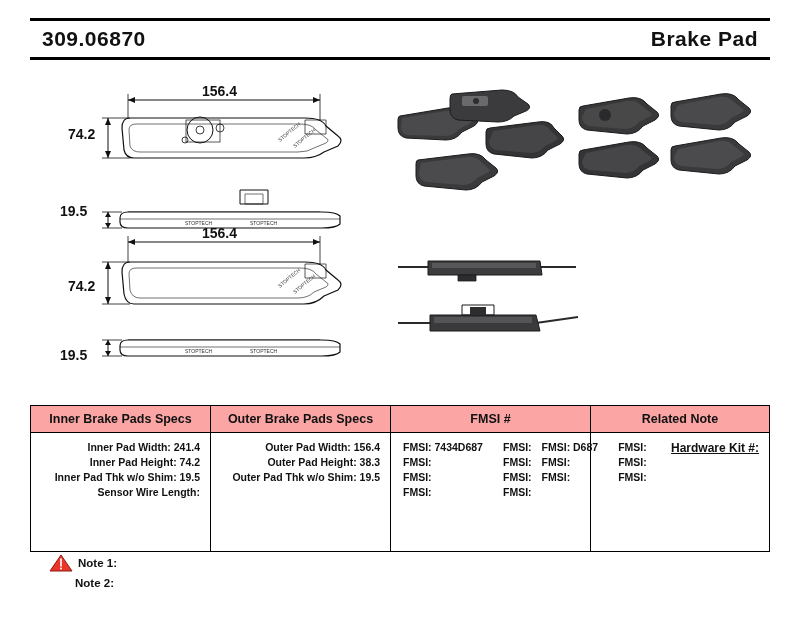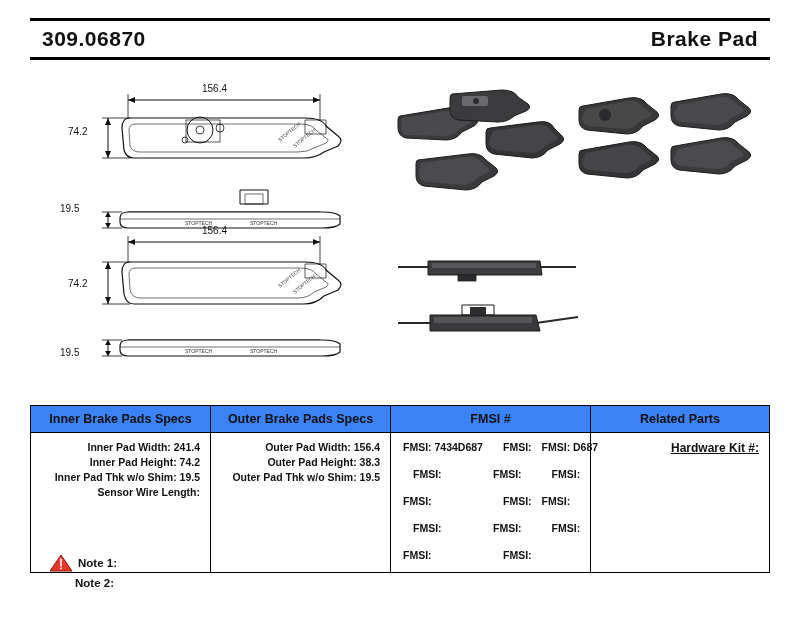--- a/index.html
+++ b/index.html
@@ -47,22 +47,22 @@
   
   .drawings {
     position: absolute;
     left: 30px;
     top: 70px;
     width: 740px;
     height: 320px;
   }
   .dim-label {
     position: absolute;
-    font-size: 10px;
-    font-weight: normal;
+    font-size: 14px;
+    font-weight: bold;
     color: #111;
     white-space: nowrap;
   }
   .pad-svg { position: absolute; }
 
   
   .specs {
     position: absolute;
     left: 30px;
     top: 405px;
@@ -79,37 +79,37 @@
   .col-inner { width: 180px; }
   .col-outer { width: 180px; }
   .col-fmsi { width: 200px; }
   .col-related { width: 178px; }
   .col-head {
     text-align: center;
     font-size: 12.5px;
     font-weight: bold;
     padding: 6px 4px 6px;
     border-bottom: 1.5px solid #000;
-    background: #3b82f6;
+    background: #fca5a5;
   }
   .col-body {
     padding: 6px 8px 10px;
     min-height: 118px;
   }
   .spec-row {
     font-size: 10.5px;
     font-weight: bold;
     text-align: right;
     padding: 1.5px 2px;
     white-space: nowrap;
   }
   .fmsi-grid {
     display: grid;
-    grid-template-columns: 1fr 1fr 1fr;
-    gap: 12px 4px;
+    grid-template-columns: 1fr 1fr 1fr 1fr;
+    gap: 0 4px;
   }
   .fmsi-cell {
     font-size: 10.5px;
     font-weight: bold;
     padding: 1.5px 2px;
     white-space: nowrap;
   }
   .fmsi-cell.left { text-align: left; padding-left: 4px; }
   .fmsi-cell.right { text-align: left; padding-left: 14px; }
   .related-row {
@@ -346,21 +346,21 @@
           <div class="fmsi-cell right">FMSI:</div>
           <div class="fmsi-cell left">FMSI:</div>
           <div class="fmsi-cell right">FMSI:</div>
           <div class="fmsi-cell left">FMSI:</div>
           <div class="fmsi-cell right">FMSI:</div>
         </div>
       </div>
     </div>
 
     <div class="col col-related">
-      <div class="col-head">Related Parts</div>
+      <div class="col-head">Related Note</div>
       <div class="col-body">
         <div class="related-row">Hardware Kit #:</div>
       </div>
     </div>
   </div>
 
   <div class="notes">
     <div class="note-row">
       <svg class="warn-icon" viewBox="0 0 26 20">
         <path d="M13,2 L24,18 L2,18 Z" fill="#e8362a" stroke="#8c1a12" stroke-width="1"></path>

